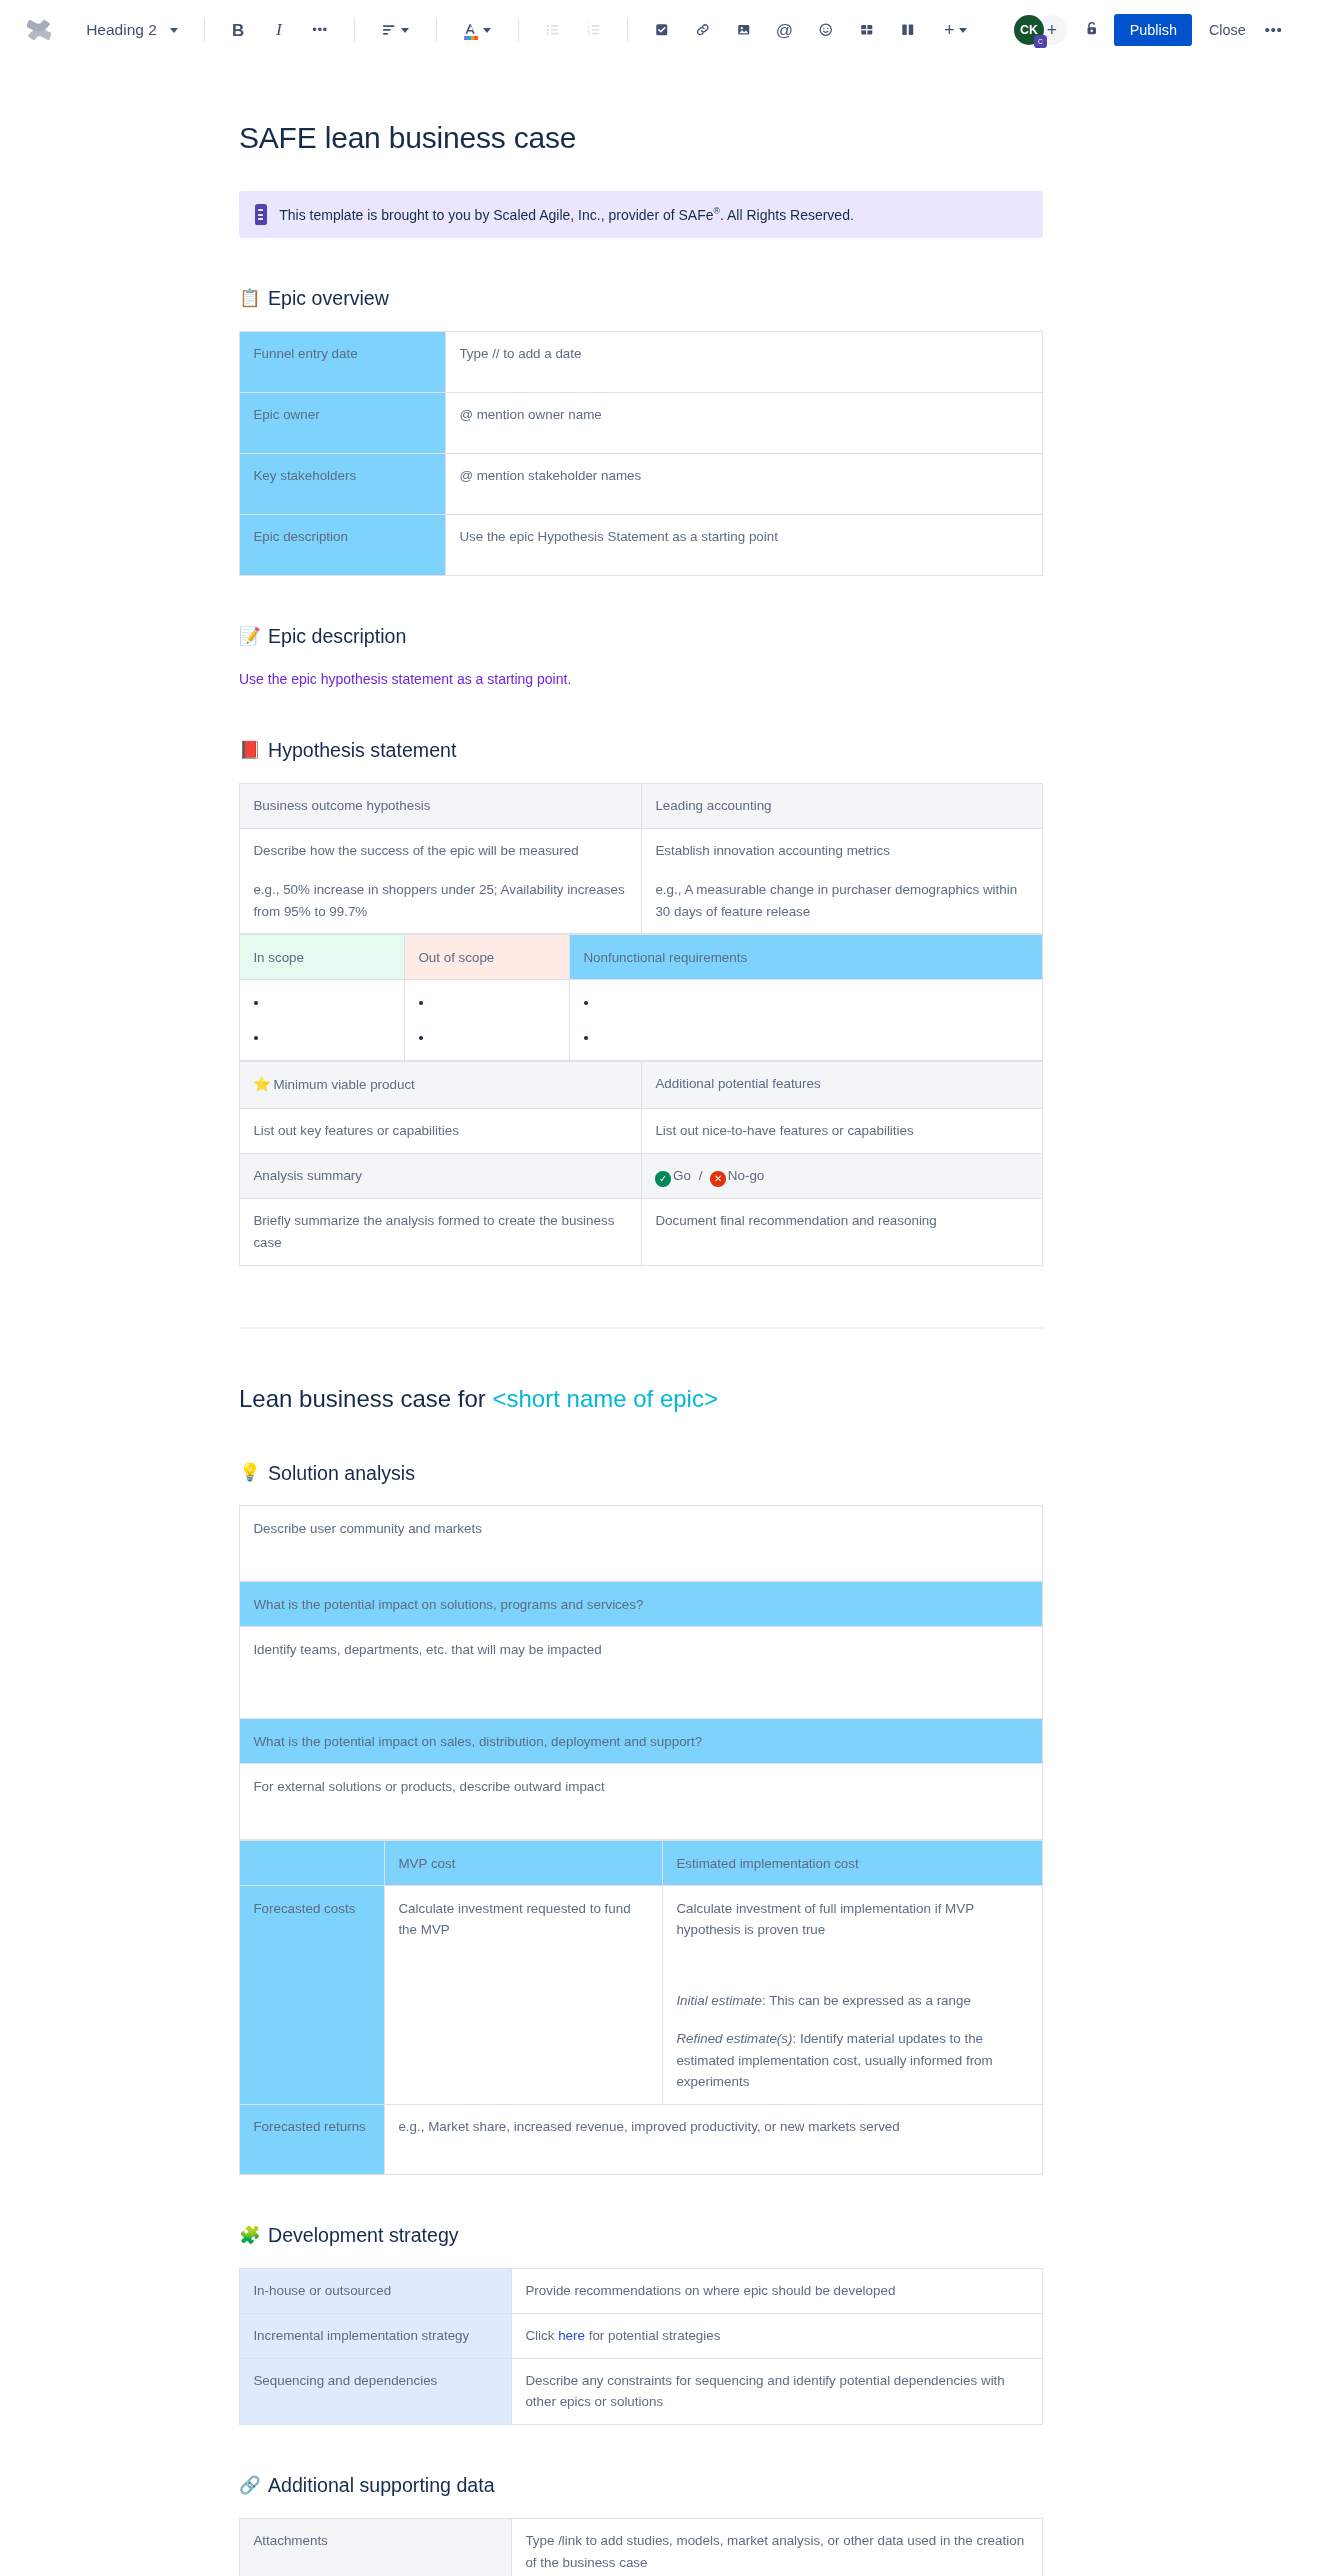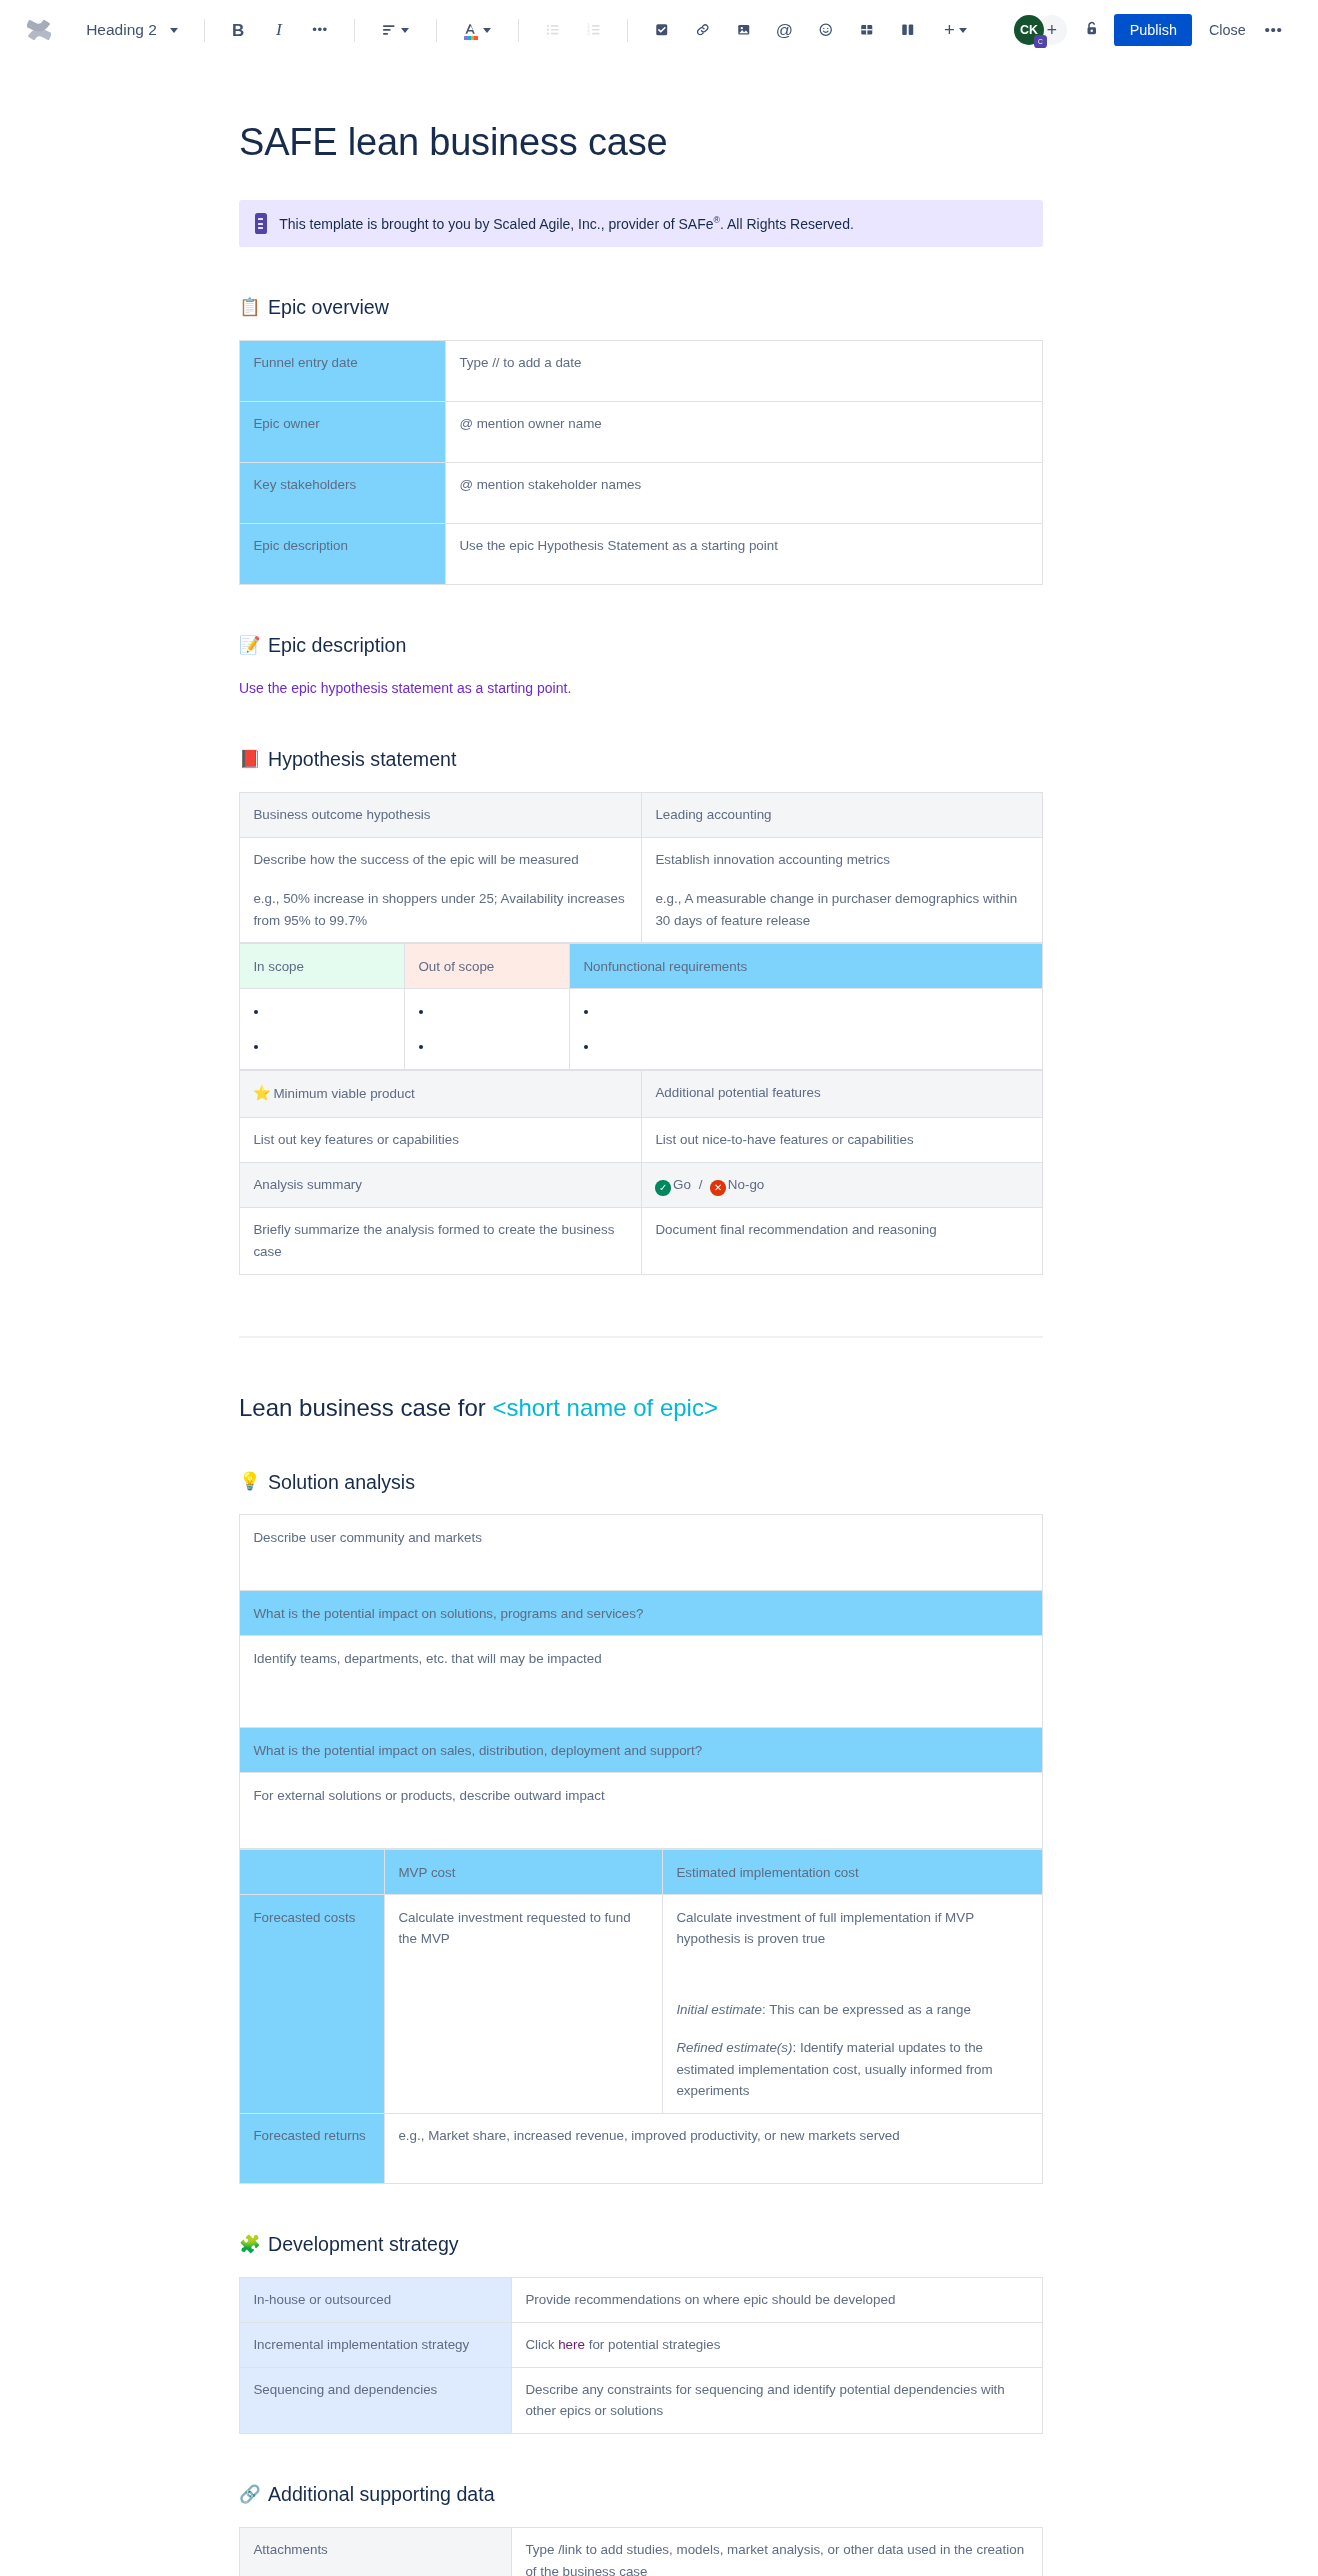--- a/index.html
+++ b/index.html
@@ -78,21 +78,21 @@
     background:transparent;border:none;color:#42526E;font-size:14.4px;cursor:pointer;
     height:32px;padding:0 11.3px;border-radius:3.1px;font-family:"Liberation Sans", sans-serif;
   }
   .more-btn { width:33px;height:33px;border-radius:3.1px;display:flex;align-items:center;justify-content:center;cursor:pointer;color:#42526E;font-size:17.5px;}
 
   
   .doc { padding: 0 0 62px 0; }
   .doc-inner { width:804px; margin-left:239px; }
 
   h1.doc-title {
-    font-size:38px; font-weight:500; color:#172B4D;
+    font-size:30px; font-weight:500; color:#172B4D;
     margin:61px 0 0 0; letter-spacing:-0.2px;
   }
 
   .banner {
     margin-top:36px; background:#EAE6FF; border-radius:3.1px;
     padding:13.4px 15.5px; display:flex; align-items:center; gap:12.4px;
     font-size:14px; color:#172B4D;
   }
   .banner-icon{
     width:12.4px;height:20.6px;border-radius:2.6px;background:#5243AA;flex:0 0 auto;
@@ -132,21 +132,21 @@
   td.hd-red    { background:#FFEBE6; color:#172B4D; font-weight:bold; }
   td.hd-blue   { background:#DEEBFF; color:#172B4D; font-weight:bold; }
   td.hd-grey   { background:#F4F5F7; color:#172B4D; font-weight:bold; }
   td.tall { height:61px; }
   td p { margin:0 0 17.5px 0; }
   td p:last-child{ margin-bottom:0; }
   td ul { margin:0; padding-left:15.5px; }
   td ul li { margin:0 0 14.4px 0; list-style:disc; color:#172B4D; }
   td ul li:last-child{margin-bottom:0;}
 
-  .lnk { color:#701a75; text-decoration:none; cursor:pointer; }
+  .lnk { color:#1d4ed8; text-decoration:none; cursor:pointer; }
 
   .pill { display:inline-flex;align-items:center;justify-content:center;
           width:15.5px;height:15.5px;border-radius:50%;color:#fff;font-size:9.8px;
           vertical-align:-2.1px;margin-right:2.1px; }
   .pill.go { background:#00875A; }
   .pill.nogo { background:#DE350B; }
 
   .em { font-style:italic; }
   .starw { color:#FFAB00; font-size:14.4px; margin-right:2.1px; }
 </style>

